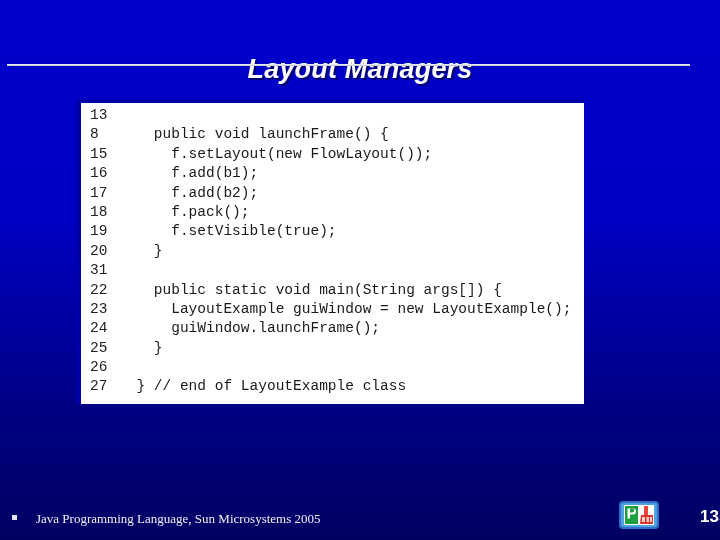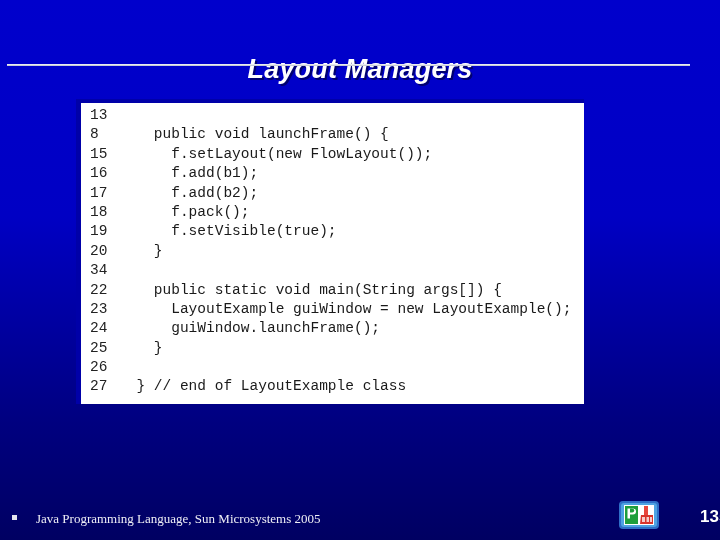--- a/index.html
+++ b/index.html
@@ -143,21 +143,21 @@
   <div class="code-frame">
     <div class="code-inner">
       <span class="code-line"><span class="ln">13</span><span class="lc"></span></span>
       <span class="code-line"><span class="ln">8</span><span class="lc">    public void launchFrame() {</span></span>
       <span class="code-line"><span class="ln">15</span><span class="lc">      f.setLayout(new FlowLayout());</span></span>
       <span class="code-line"><span class="ln">16</span><span class="lc">      f.add(b1);</span></span>
       <span class="code-line"><span class="ln">17</span><span class="lc">      f.add(b2);</span></span>
       <span class="code-line"><span class="ln">18</span><span class="lc">      f.pack();</span></span>
       <span class="code-line"><span class="ln">19</span><span class="lc">      f.setVisible(true);</span></span>
       <span class="code-line"><span class="ln">20</span><span class="lc">    }</span></span>
-      <span class="code-line"><span class="ln">34</span><span class="lc"></span></span>
+      <span class="code-line"><span class="ln">31</span><span class="lc"></span></span>
       <span class="code-line"><span class="ln">22</span><span class="lc">    public static void main(String args[]) {</span></span>
       <span class="code-line"><span class="ln">23</span><span class="lc">      LayoutExample guiWindow = new LayoutExample();</span></span>
       <span class="code-line"><span class="ln">24</span><span class="lc">      guiWindow.launchFrame();</span></span>
       <span class="code-line"><span class="ln">25</span><span class="lc">    }</span></span>
       <span class="code-line"><span class="ln">26</span><span class="lc"></span></span>
       <span class="code-line"><span class="ln">27</span><span class="lc">  } // end of LayoutExample class</span></span>
     </div>
   </div>
 
   <div class="footer-bullet"></div>

